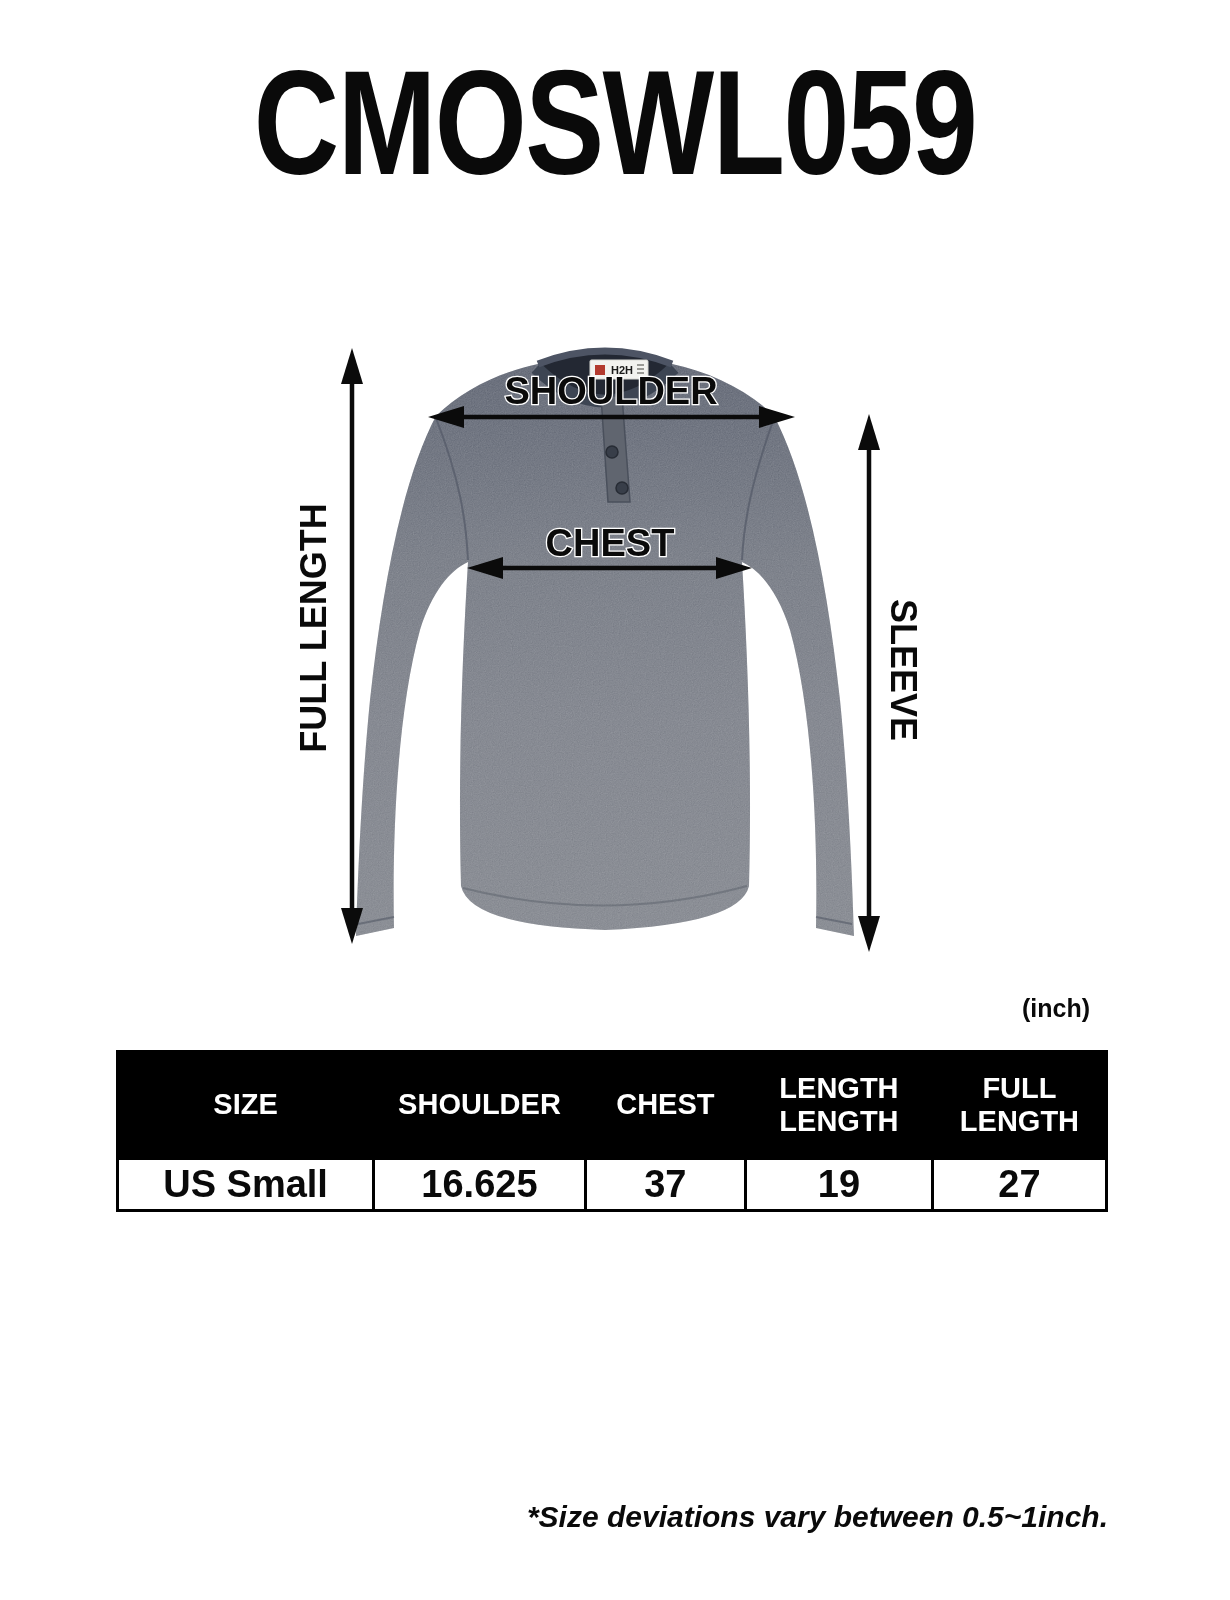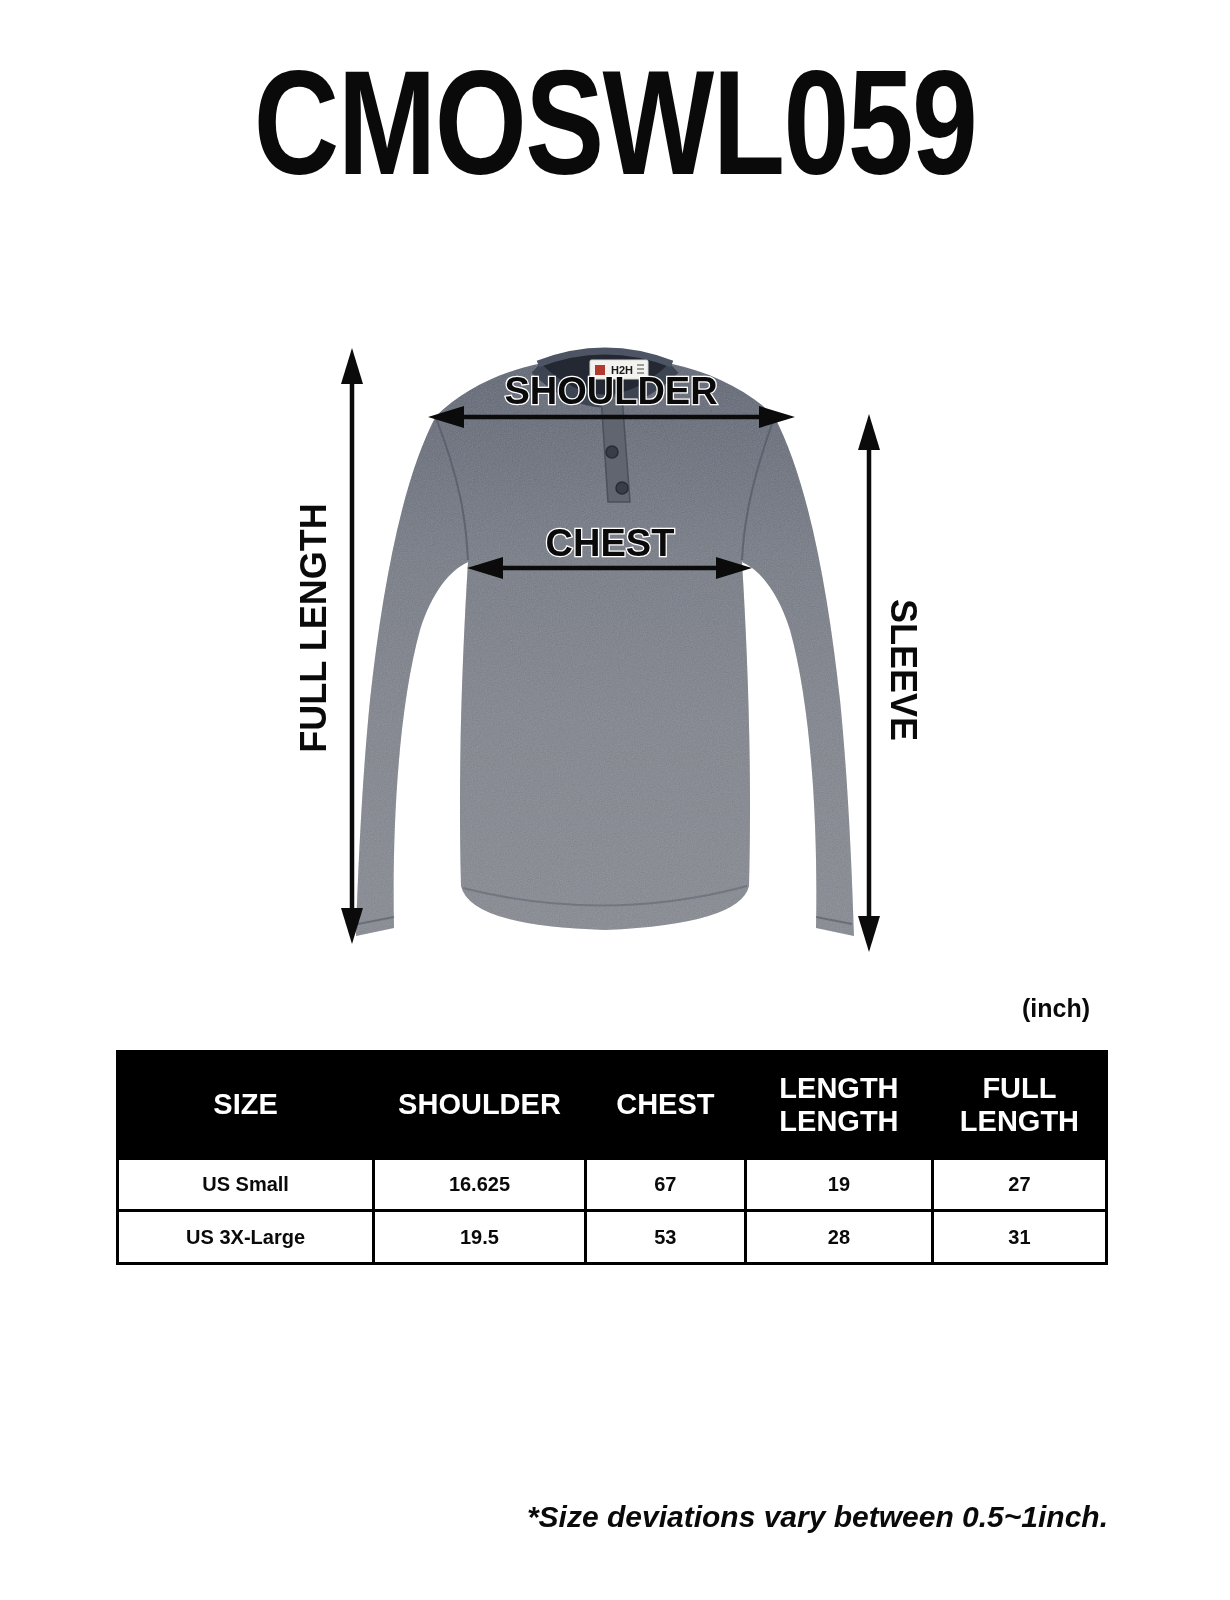--- a/index.html
+++ b/index.html
@@ -59,21 +59,21 @@
     background:#000000;
     color:#ffffff;
     height:104px;
     font-size:29px;
     line-height:1.15;
   }
   tbody td{
     background:#ffffff;
     color:#0a0a0a;
     height:49.4px;
-    font-size:20px;
+    font-size:38px;
   }
 
   
   #footnote{
     top:1500px; right:122px;
     font-size:30px; font-weight:bold; color:#0a0a0a;font-style:italic;
   }
 </style>
 </head>
 <body>
@@ -208,28 +208,21 @@
         <th>SHOULDER</th>
         <th>CHEST</th>
         <th>LENGTH LENGTH</th>
         <th>FULL LENGTH</th>
       </tr>
     </thead>
     <tbody>
       <tr>
         <td>US Small</td>
         <td>16.625</td>
-        <td>67</td>
+        <td>37</td>
         <td>19</td>
         <td>27</td>
-      </tr>
-      <tr>
-        <td>US 3X-Large</td>
-        <td>19.5</td>
-        <td>53</td>
-        <td>28</td>
-        <td>31</td>
       </tr>
     </tbody>
   </table>
 </div>
 
 <div id="footnote" class="abs">*Size deviations vary between 0.5~1inch.</div>
 
 </body></html>

